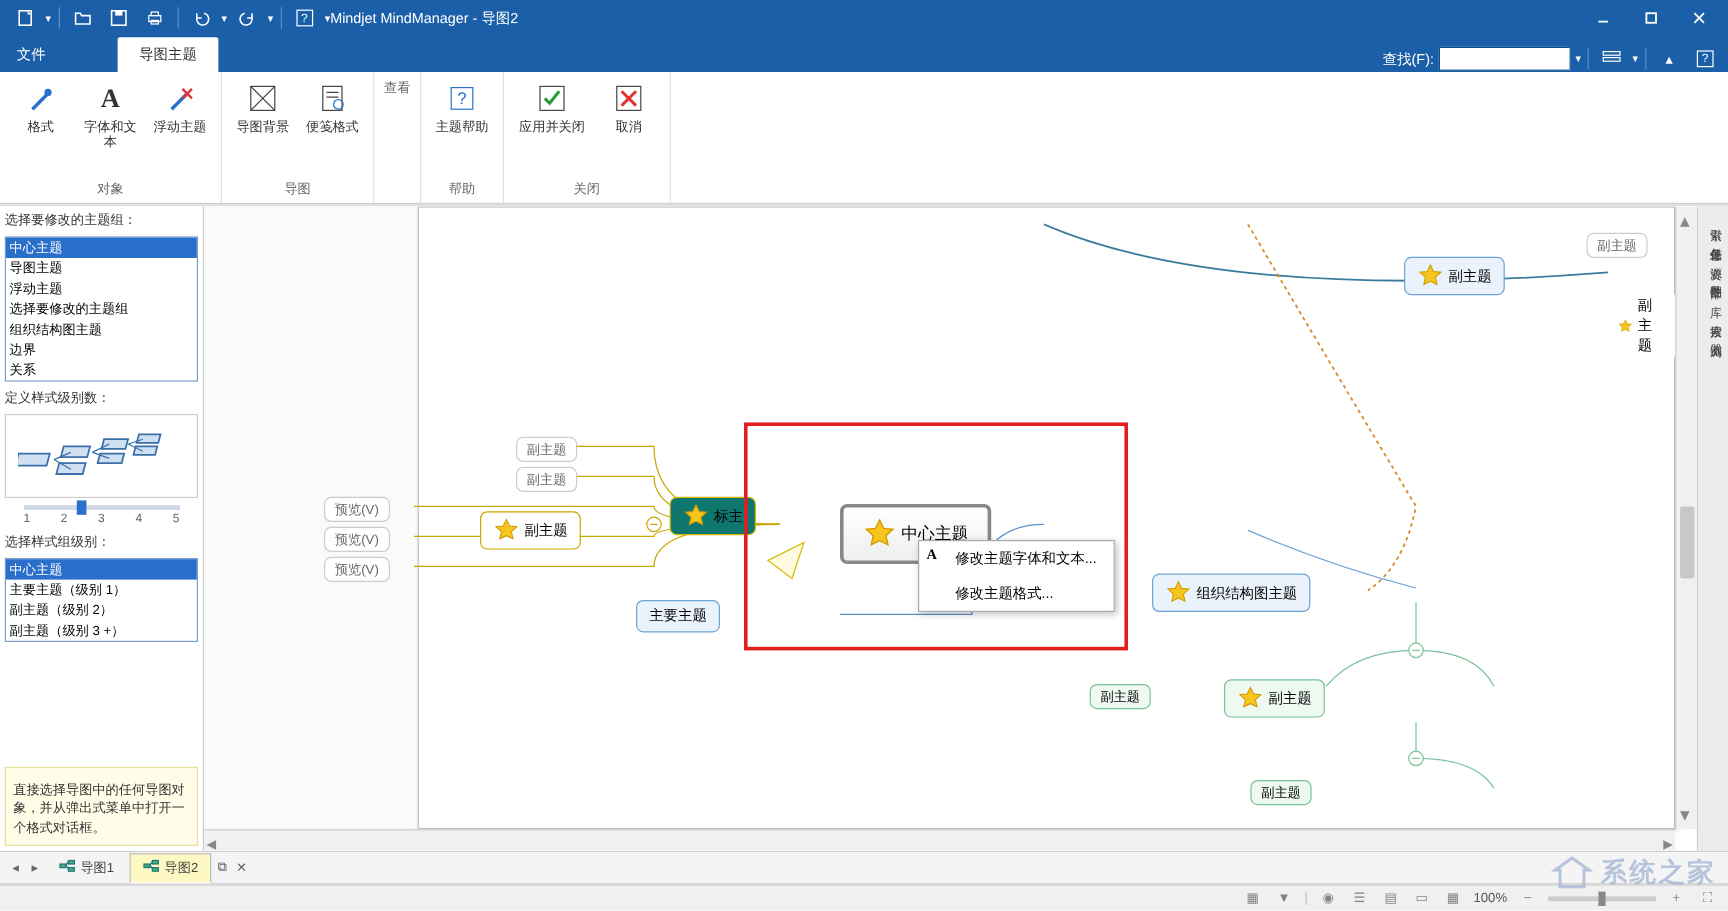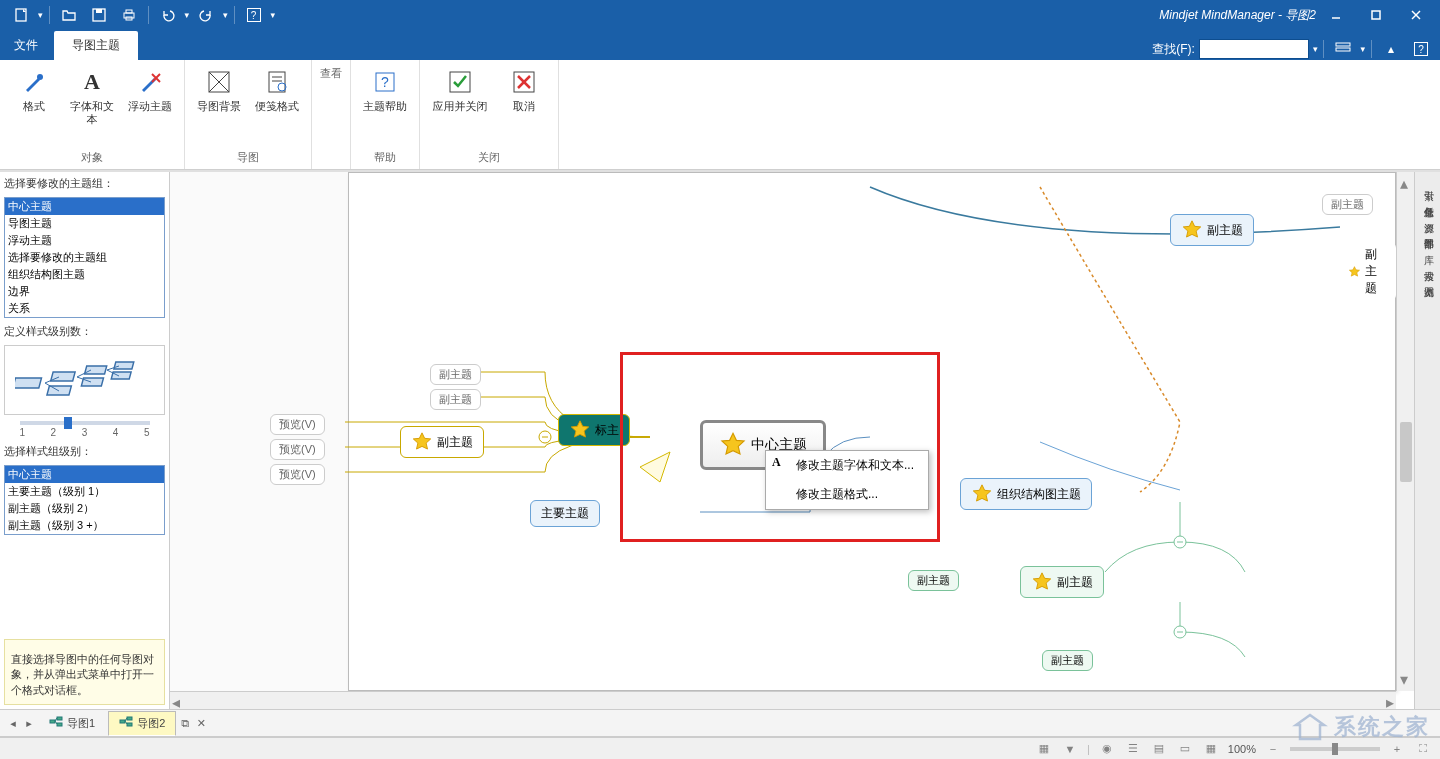--- a/index.html
+++ b/index.html
@@ -3,26 +3,26 @@
 <meta charset="utf-8">
 <style>
 * { margin: 0; padding: 0; box-sizing: border-box; font-family: "Microsoft YaHei", Arial, sans-serif; }
 body { width: 1440px; height: 759px; background: #fff; overflow: hidden; position: relative; }
 
 
 .titlebar { height: 30px; background: #1a5fa8; display: flex; align-items: center; color: #fff; font-size: 12px; }
 .titlebar-left { display: flex; align-items: center; padding-left: 8px; gap: 4px; }
 .tb-btn { width: 26px; height: 22px; display: flex; align-items: center; justify-content: center; cursor: pointer; }
 .tb-sep { width: 1px; height: 18px; background: rgba(255,255,255,0.3); margin: 0 2px; }
-.titlebar-center { flex: 1; text-align: right; font-style: italic; }
+.titlebar-center { flex: 1; text-align: left; }
 .titlebar-right { display: flex; align-items: center; padding-right: 4px; }
 .winbtn { width: 40px; height: 30px; display: flex; align-items: center; justify-content: center; cursor: pointer; }
 
 
-.menubar { height: 30px; background: #1a5fa8; display: flex; align-items: flex-end; color: #fff; font-size: 12px; }
+.menubar { height: 30px; background: #1a5fa8; display: flex; align-items: flex-end; color: #fff; font-size: 12px; gap: 44px; }
 .menu-item { padding: 6px 14px; cursor: pointer; }
 .menu-tab-active { background: #fff; color: #333; padding: 6px 18px; border-radius: 2px 2px 0 0; margin-left: 2px; }
 .menubar-right { margin-left: auto; display: flex; align-items: center; padding-right: 6px; gap: 4px; color: #fff; }
 .search-box { width: 110px; height: 20px; background: #fff; border: 1px solid #0d4d8f; }
 
 
 .ribbon { height: 110px; background: #fff; border-bottom: 1px solid #cfcfcf; display: flex; }
 .ribbon-group { display: flex; flex-direction: column; border-right: 1px solid #e0e0e0; padding: 4px 8px 2px; }
 .ribbon-row { display: flex; gap: 6px; flex: 1; align-items: flex-start; }
 .ribbon-btn { display: flex; flex-direction: column; align-items: center; justify-content: flex-start; width: 52px; padding: 4px 2px; cursor: pointer; font-size: 11px; color: #333; gap: 4px; }

